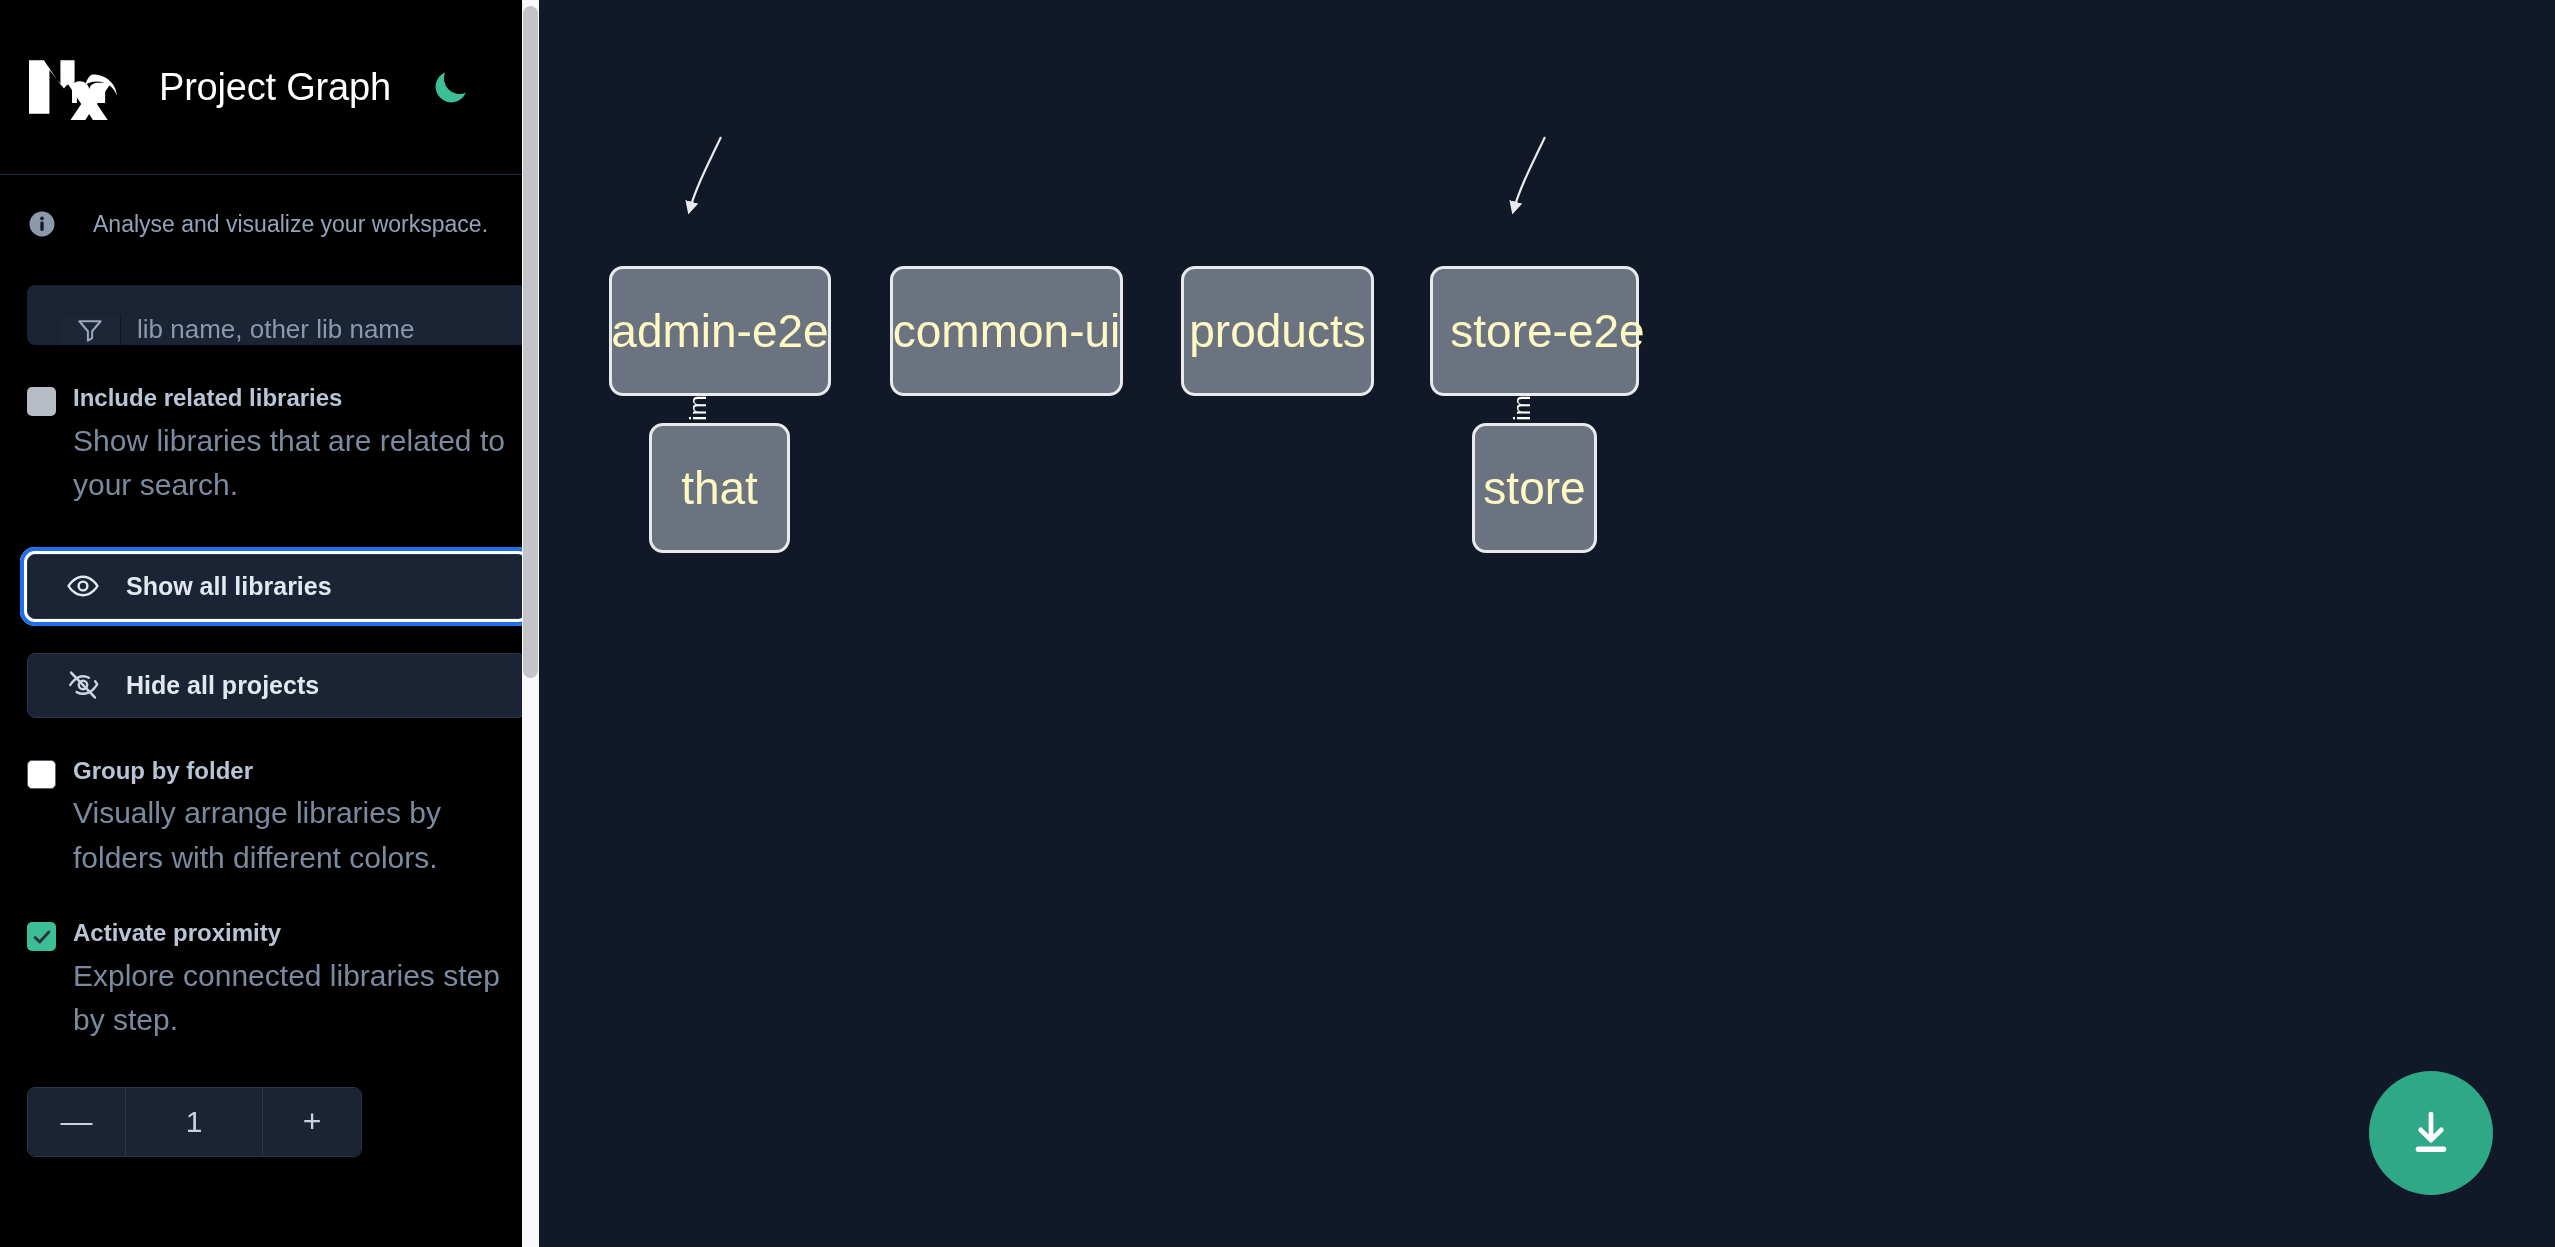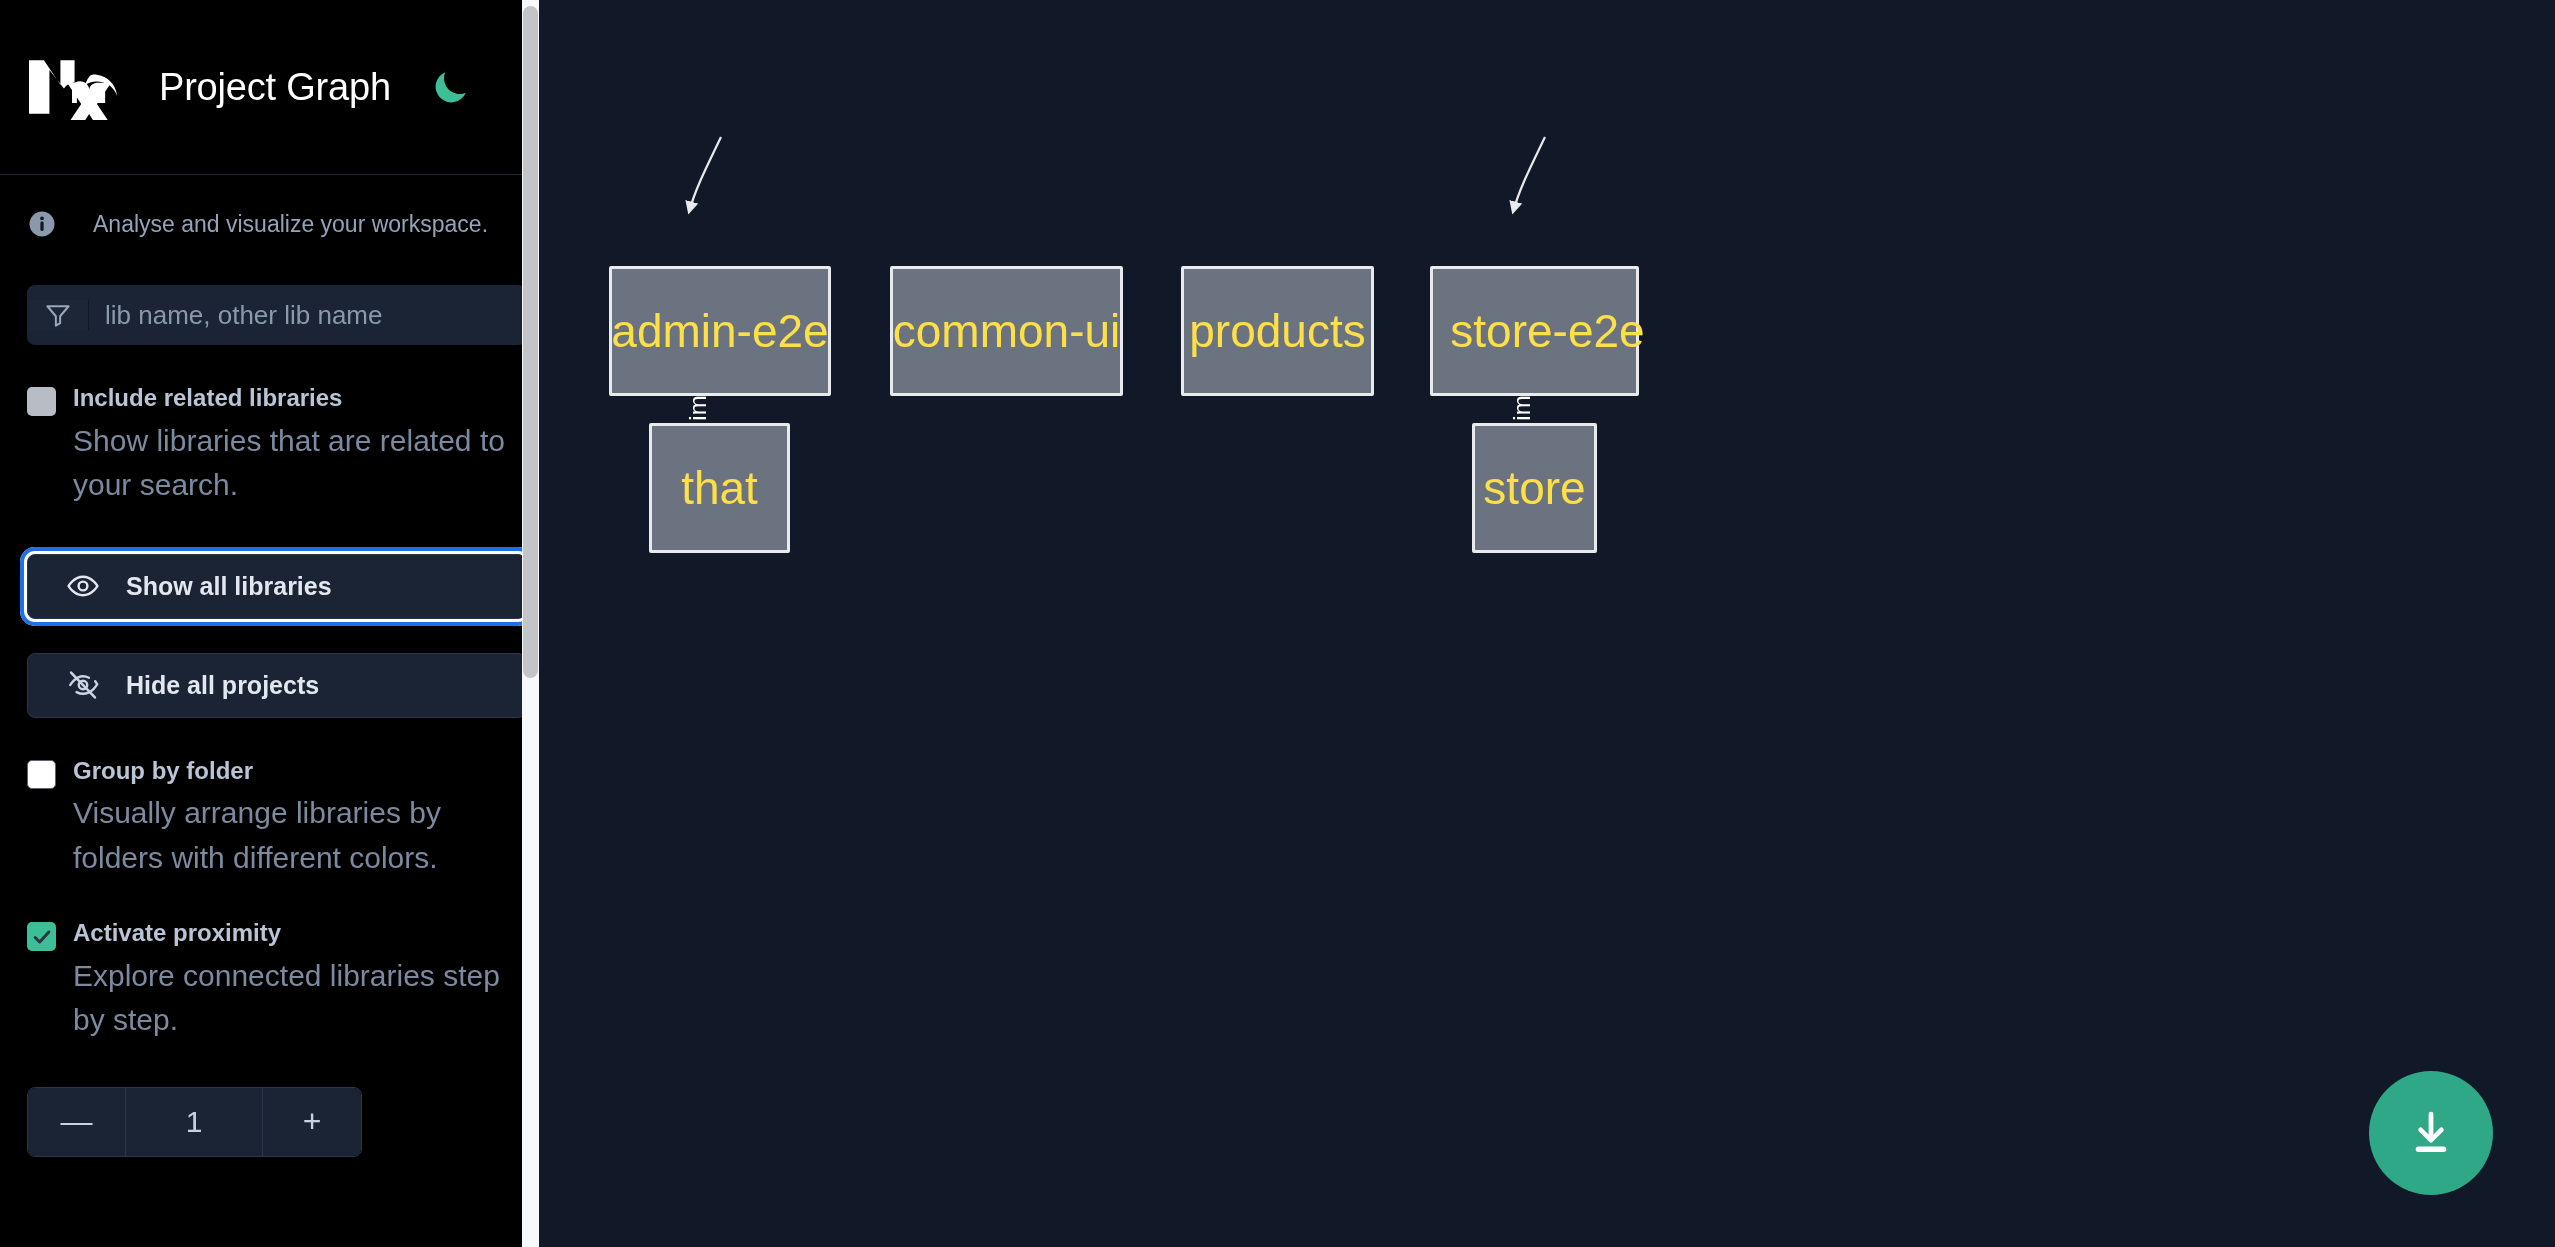--- a/index.html
+++ b/index.html
@@ -86,27 +86,28 @@
     color: #94a3b8;
     white-space: nowrap;
   }
 
   
   .sb-body { padding: 0 27px; }
 
   
   .filter-box {
     display: flex;
-    align-items: center;
+    align-items: flex-end;
     height: 60px;
     margin-top: 12px;
     border-radius: 8px;
     overflow: hidden;
     background: #1b2troubles;
     background: #1b2435;
+    padding-left: 32px;
   }
   .filter-icon-cell {
     width: 62px;
     display: flex;
     align-items: center;
     justify-content: center;
     background: #1d2637;
     border-right: 1px solid #111827;
   }
   .filter-input {
@@ -253,22 +254,22 @@
     overflow: hidden;
   }
 
   .node {
     position: absolute;
     display: flex;
     align-items: center;
     justify-content: center;
     background: #6b7280;
     border: 3px solid #e8eaed;
-    border-radius: 2px;
-    color: #fde047;
+    border-radius: 14px;
+    color: #fef9c3;
     font-size: 46px;
     font-family: "Liberation Sans", sans-serif;
     white-space: nowrap;
     cursor: pointer;
     height: 130px;
   }
 
   .edge-layer {
     position: absolute;
     inset: 0;

